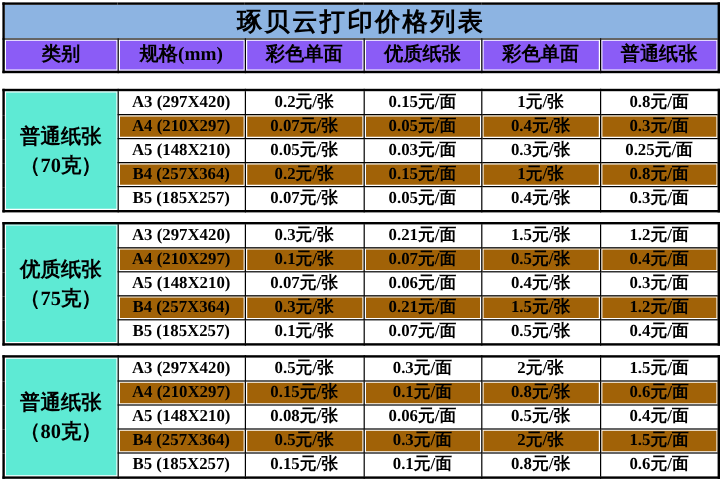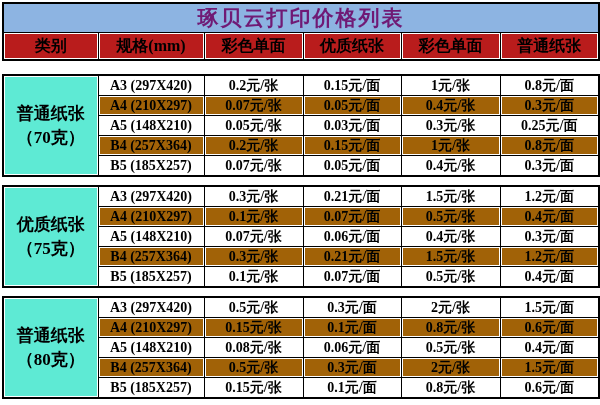--- a/index.html
+++ b/index.html
@@ -30,28 +30,28 @@
     padding: 0;
     overflow: hidden;
     white-space: nowrap;
     height: 19px;
     line-height: 19px;
     font-size: 14px;
   }
   .head-table { margin-bottom: 13px; }
   .head-table td.title {
     background: #8DB4E2;
-    color: #701a75;
+    color: #000000;
     font-size: 21px;
     height: 28px;
     line-height: 28px;
     letter-spacing: 2px;
   }
   .head-table td.colhead {
-    background: #b91c1c;
+    background: #8b5cf6;
     font-size: 16px;
     height: 26px;
     line-height: 26px;
     box-shadow: inset 0 0 0 1px #ffffff;
   }
   table.section { margin-bottom: 8px; }
   td.cat {
     background: #5eead4;
     box-shadow: inset 0 0 0 1px #ffffff;
     font-size: 17px;

